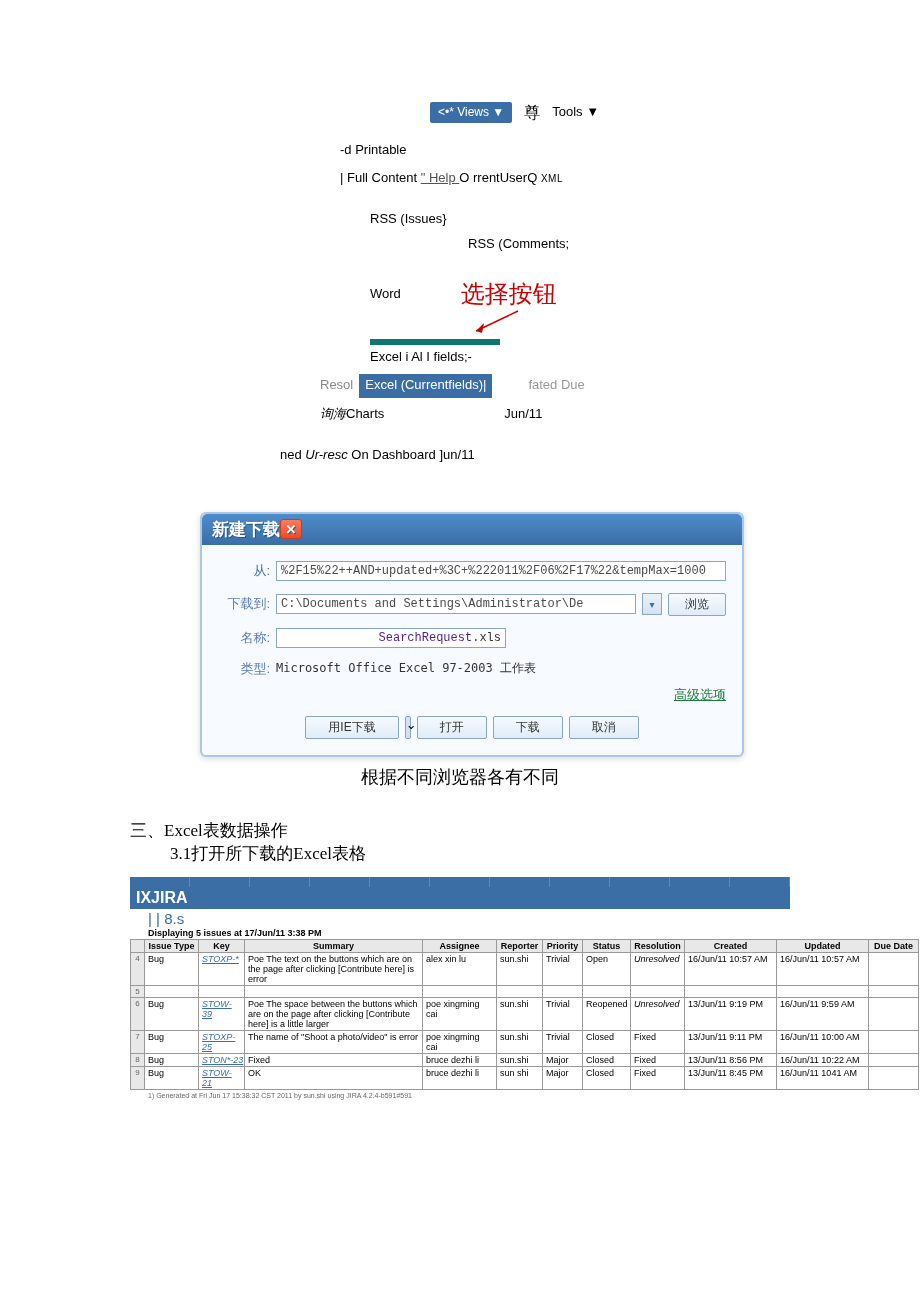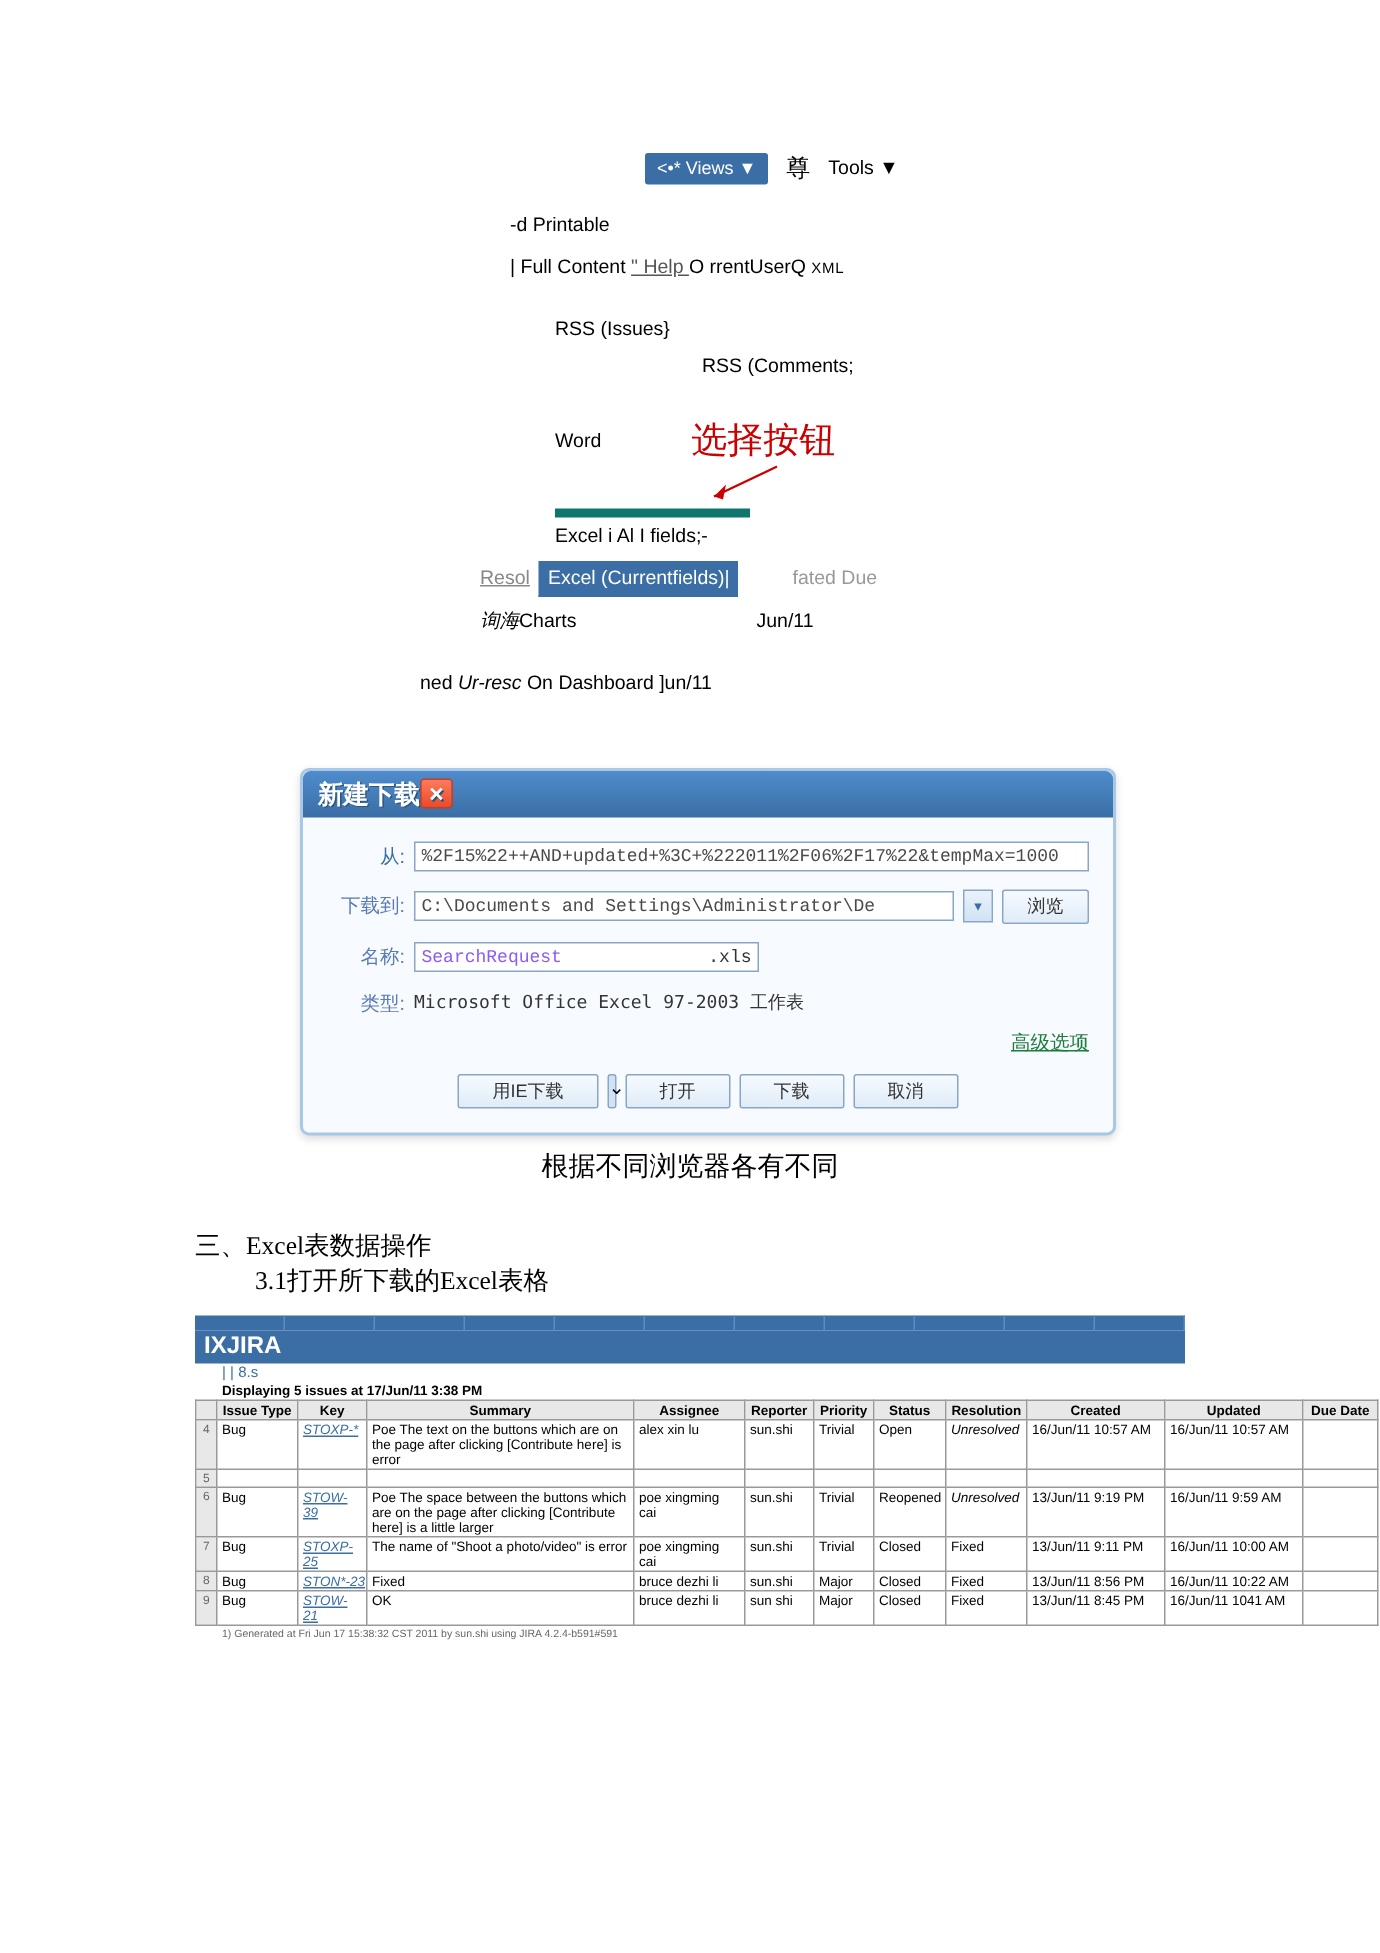--- a/index.html
+++ b/index.html
@@ -33,21 +33,21 @@
   .excel-cur-row { display: flex; align-items: center; gap: 6px; padding-top: 4px; }
   .excel-cur {
     background: #3a6ea5;
     color: #fff;
     padding: 1px 6px;
     border-bottom: 1px solid #3a6ea5;
     font-size: 13px;
   }
   .grey { color: #999; }
   .italic { font-style: italic; font-family: "SimSun", serif; }
-  .resol { color: #888; text-decoration: underline; font-size: 13px; }
+  .resol { color: #888; font-size: 13px; }
   .charts-row { display: flex; gap: 120px; padding-top: 6px; }
 
   .ned-line { margin: 22px 0 0 150px; font-size: 13px; }
 
   
   .dl-wrap { margin: 50px 70px 0 70px; }
   .dl-dialog {
     border: 2px solid #a9c8e8;
     border-radius: 6px;
     background: #f7fbff;
@@ -85,21 +85,21 @@
   .dl-from { color: #3a6ea5; }
   .dl-input {
     flex: 1;
     border: 1px solid #88a6c9;
     background: #fff;
     font-family: "Courier New", monospace;
     font-size: 12px;
     padding: 2px 4px;
     color: #4a4a4a;
   }
-  .dl-input.grey-text { color: #8b5cf6; }
+  .dl-input.grey-text { color: #4c1d95; text-align: right; }
   .dl-select-btn {
     width: 18px; height: 20px;
     border: 1px solid #88a6c9;
     background: linear-gradient(#eaf2fb, #d2e2f3);
     color: #3a6ea5;
     font-size: 10px;
     display: flex; align-items: center; justify-content: center;
   }
   .dl-btn {
     border: 1px solid #88a6c9;
@@ -125,21 +125,21 @@
 
   
   .excel-wrap { margin-top: 12px; font-size: 10px; }
   .excel-bars { display:flex; height:10px; background:#3a6ea5; }
   .excel-bars div { border-right:1px solid #5b8bc0; flex:1; }
   .excel-title {
     background:#3a6ea5; color:#fff; font-weight:bold;
     font-family: Arial, sans-serif; font-size:16px;
     padding:2px 6px;
   }
-  .excel-sub { color:#3a6ea5; font-size:10px; padding:1px 0 0 18px;}
+  .excel-sub { color:#3a6ea5; font-size:15px; padding:1px 0 0 18px;}
   .excel-disp { font-size:9px; padding:1px 0 1px 18px; font-weight:bold;}
   table.excel {
     border-collapse: collapse;
     width: 760px;
     font-family: Arial, sans-serif;
     font-size: 9px;
     table-layout: fixed;
   }
   table.excel th, table.excel td {
     border: 1px solid #999;

